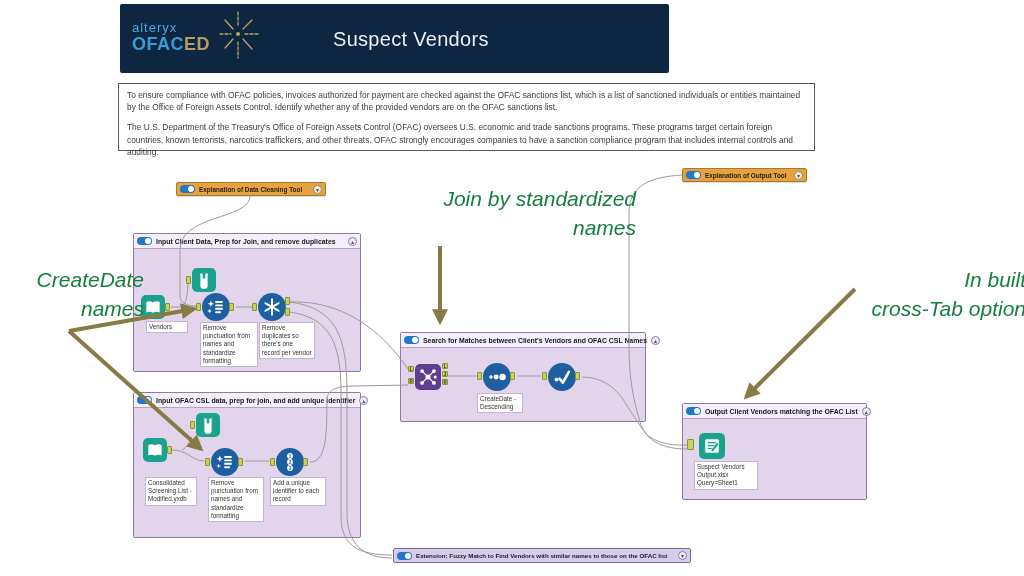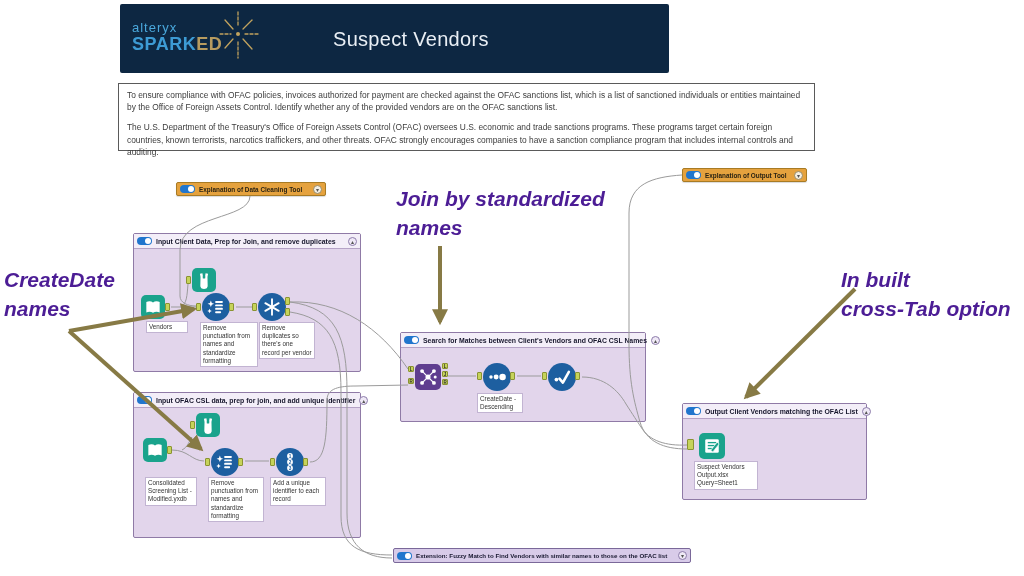--- a/index.html
+++ b/index.html
@@ -58,33 +58,33 @@
               padding:1px 2px;line-height:1.3;box-sizing:border-box;}
   .tool-label div{display:block;}
 
   
   .anc{width:5px;height:8px;background:#c6d35a;border:1px solid #8a9331;border-radius:1px;box-sizing:border-box;}
   .anc-l{width:6px;height:6px;background:#c6d35a;border:1px solid #8a9331;border-radius:1px;
          font-size:4.5px;line-height:5px;text-align:center;color:#2c2c2c;font-weight:bold;box-sizing:border-box;}
   .anc-big{width:7px;height:11px;background:#c6d35a;border:1px solid #8a9331;border-radius:1px;box-sizing:border-box;}
 
   
-  .callout{font-size:21px;font-weight:bold;font-style:italic;color:#4c1d95;line-height:1.38;}
+  .callout{font-size:21px;font-weight:normal;font-style:italic;color:#15803d;line-height:1.38;text-align:right;}
 
   svg.layer{pointer-events:none;}
 </style>
 </head>
 <body>
 
 <div class="canvas">
 
   <div class="hdr abs" style="left:120px;top:4px;width:549px;height:69px;">
     <div class="abs" style="left:12px;top:17px;">
       <div class="logo-top">alteryx</div>
-      <div class="logo-bot"><span class="logo-spark">SPARK</span><span class="logo-ed">ED</span></div>
+      <div class="logo-bot"><span class="logo-spark">OFAC</span><span class="logo-ed">ED</span></div>
     </div>
     <svg class="abs" style="left:96px;top:6px;" width="44" height="52" viewBox="0 0 44 52">
       <g stroke="#c2a35e" stroke-width="1.3" stroke-linecap="round" fill="none">
         <line x1="22" y1="2" x2="22" y2="16" stroke-dasharray="3 2"></line>
         <line x1="22" y1="32" x2="22" y2="48" stroke-dasharray="3 2"></line>
         <line x1="4" y1="24" x2="15" y2="24" stroke-dasharray="3 2"></line>
         <line x1="29" y1="24" x2="42" y2="24" stroke-dasharray="3 2"></line>
         <line x1="9" y1="10" x2="17" y2="19"></line>
         <line x1="27" y1="29" x2="36" y2="39"></line>
         <line x1="9" y1="38" x2="17" y2="29"></line>

